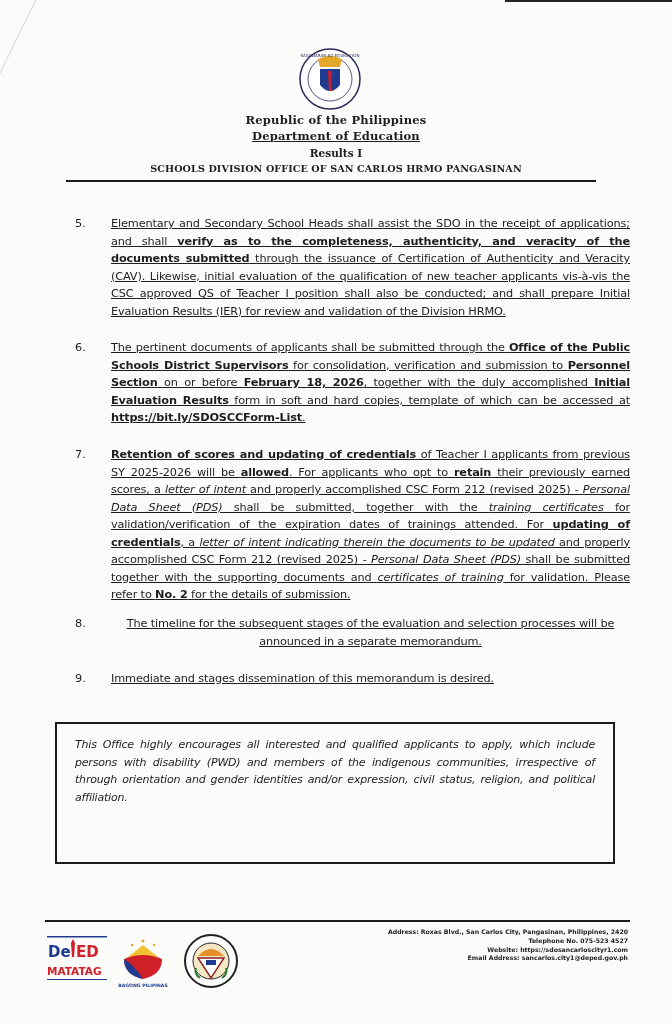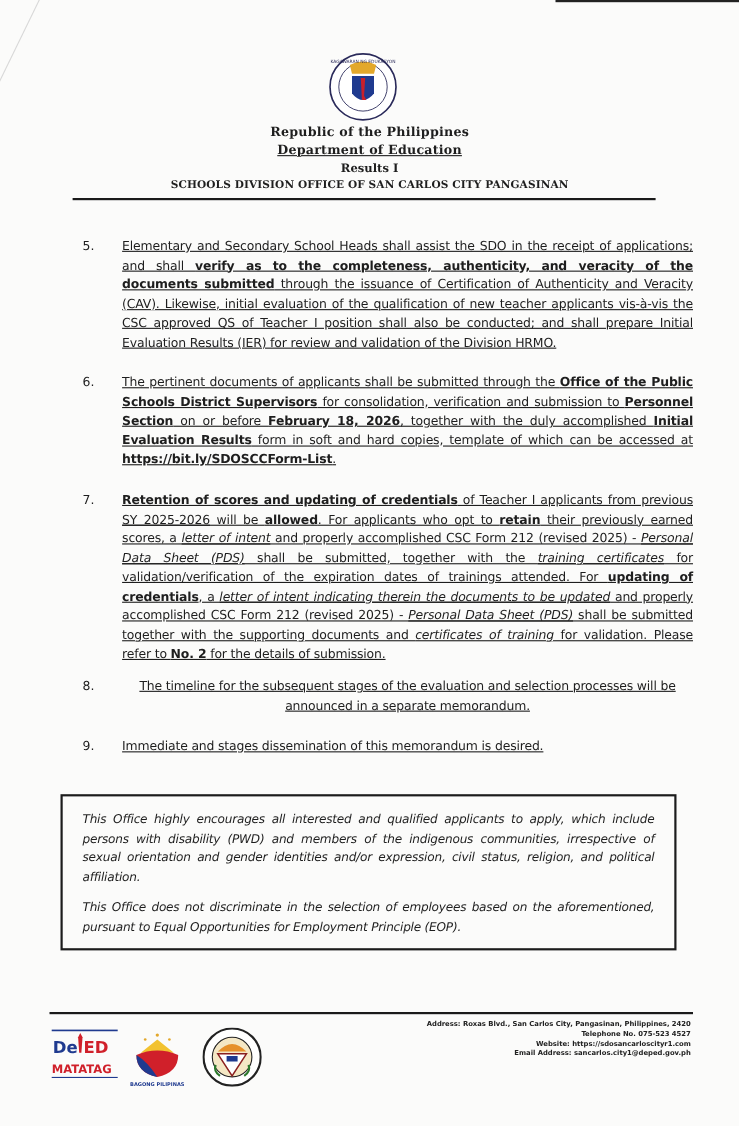--- a/index.html
+++ b/index.html
@@ -52,21 +52,21 @@
   <circle cx="32" cy="32" r="22" fill="none" stroke="#2a2a5a" stroke-width="0.8"></circle>
   <path d="M20 12 Q32 6 44 12 L42 20 L22 20 Z" fill="#e3a82b"></path>
   <path d="M22 22 L42 22 L42 38 Q32 50 22 38 Z" fill="#1f3a8f"></path>
   <path d="M30 24 L34 24 L33 40 L35 44 L31 44 Z" fill="#c8202a"></path>
   <text x="32" y="10" font-size="4" text-anchor="middle" fill="#2a2a5a" font-family="DejaVu Sans, sans-serif">KAGAWARAN NG EDUKASYON</text>
 </svg>
 
 <div class="hdr hdr-gothic h1">Republic of the Philippines</div>
 <div class="hdr hdr-gothic h2">Department of Education</div>
 <div class="hdr h3">Results I</div>
-<div class="hdr h4">SCHOOLS DIVISION OFFICE OF SAN CARLOS CITY PANGASINAN</div>
+<div class="hdr h4">SCHOOLS DIVISION OFFICE OF SAN CARLOS HRMO PANGASINAN</div>
 <div class="hdr-rule"></div>
 
 <div class="item" id="it5">
   <span class="num">5.</span>
   <div class="body"><span>Elementary and Secondary School Heads shall assist the SDO in the receipt of applications; and shall </span><span style="font-weight: bold;">verify as to the completeness, authenticity, and veracity of the documents submitted</span><span> through the issuance of Certification of Authenticity and Veracity (CAV).  Likewise, initial evaluation of the qualification of new teacher applicants vis-à-vis the CSC approved QS of Teacher I position shall also be conducted; and shall prepare Initial Evaluation Results (IER) for review and validation of the Division HRMO.</span></div>
 </div>
 <div class="item" id="it6">
   <span class="num">6.</span>
   <div class="body"><span>The pertinent documents of applicants shall be submitted through the </span><span style="font-weight: bold;">Office of the Public Schools District Supervisors</span><span> for consolidation, verification and submission to </span><span style="font-weight: bold;">Personnel Section</span><span> on or before </span><span style="font-weight: bold;">February 18, 2026</span><span>, together with the duly accomplished </span><span style="font-weight: bold;">Initial Evaluation Results</span><span> form in soft and hard copies, template of which can be accessed at </span><span style="font-weight: bold;">https://bit.ly/SDOSCCForm-List</span><span>.</span></div>
 </div>
@@ -77,22 +77,21 @@
 <div class="item" id="it8">
   <span class="num">8.</span>
   <div class="body" style="text-align:center"><span>The timeline for the subsequent stages of the evaluation and selection processes will be announced in a separate memorandum.</span></div>
 </div>
 <div class="item" id="it9">
   <span class="num">9.</span>
   <div class="body" style="text-align:left"><span>Immediate and stages dissemination of this memorandum is desired.</span></div>
 </div>
 
 <div class="eop-box">
-  <p>This Office highly encourages all interested and qualified applicants to apply, which include persons with disability (PWD) and members of the indigenous communities, irrespective of sexual orientation and gender identities and/or expression, civil status, religion, and political affiliation.</p>
-  <p>This Office does not discriminate in the selection of employees based on the aforementioned, pursuant to Equal Opportunities for Employment Principle (EOP).</p>
+  <p>This Office highly encourages all interested and qualified applicants to apply, which include persons with disability (PWD) and members of the indigenous communities, irrespective of through orientation and gender identities and/or expression, civil status, religion, and political affiliation.</p>
 </div>
 
 <div class="ftr-rule"></div>
 
 <svg class="logo" style="left:46px; top:935px; width:64px; height:52px;" viewBox="0 0 64 52">
   <rect x="1" y="1" width="60" height="1.5" fill="#1f3a8f"></rect>
   <text x="2" y="22" font-size="15" font-weight="bold" fill="#1f3a8f" font-family="DejaVu Sans, sans-serif">De</text>
   <path d="M25 8 L27 4 L29 8 L28 22 L26 22 Z" fill="#d0202a"></path>
   <text x="30" y="22" font-size="15" font-weight="bold" fill="#d0202a" font-family="DejaVu Sans, sans-serif">ED</text>
   <text x="1" y="40" font-size="10.5" font-weight="bold" fill="#d0202a" font-family="DejaVu Sans, sans-serif">MATATAG</text>

